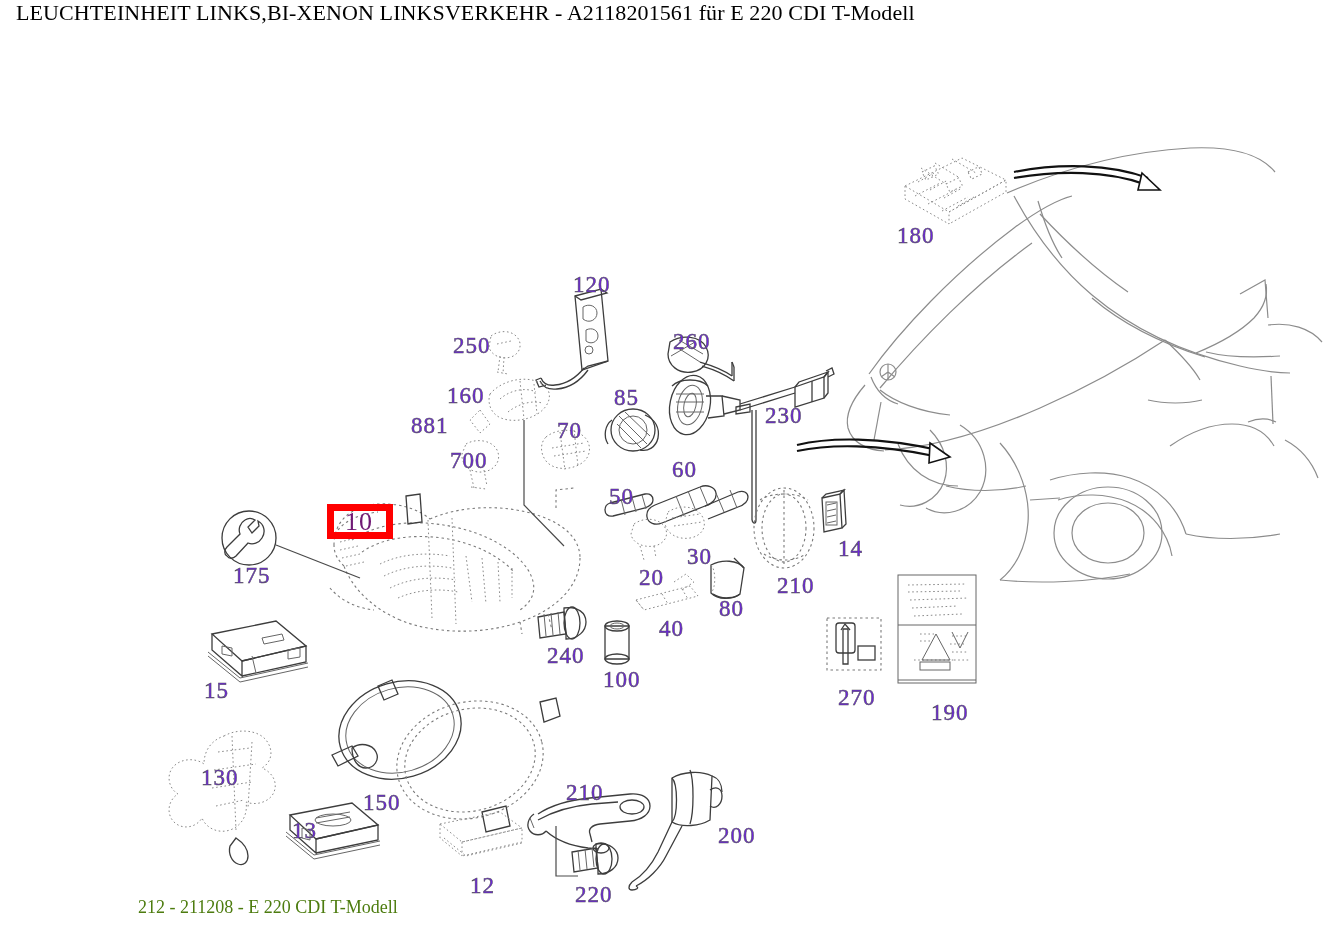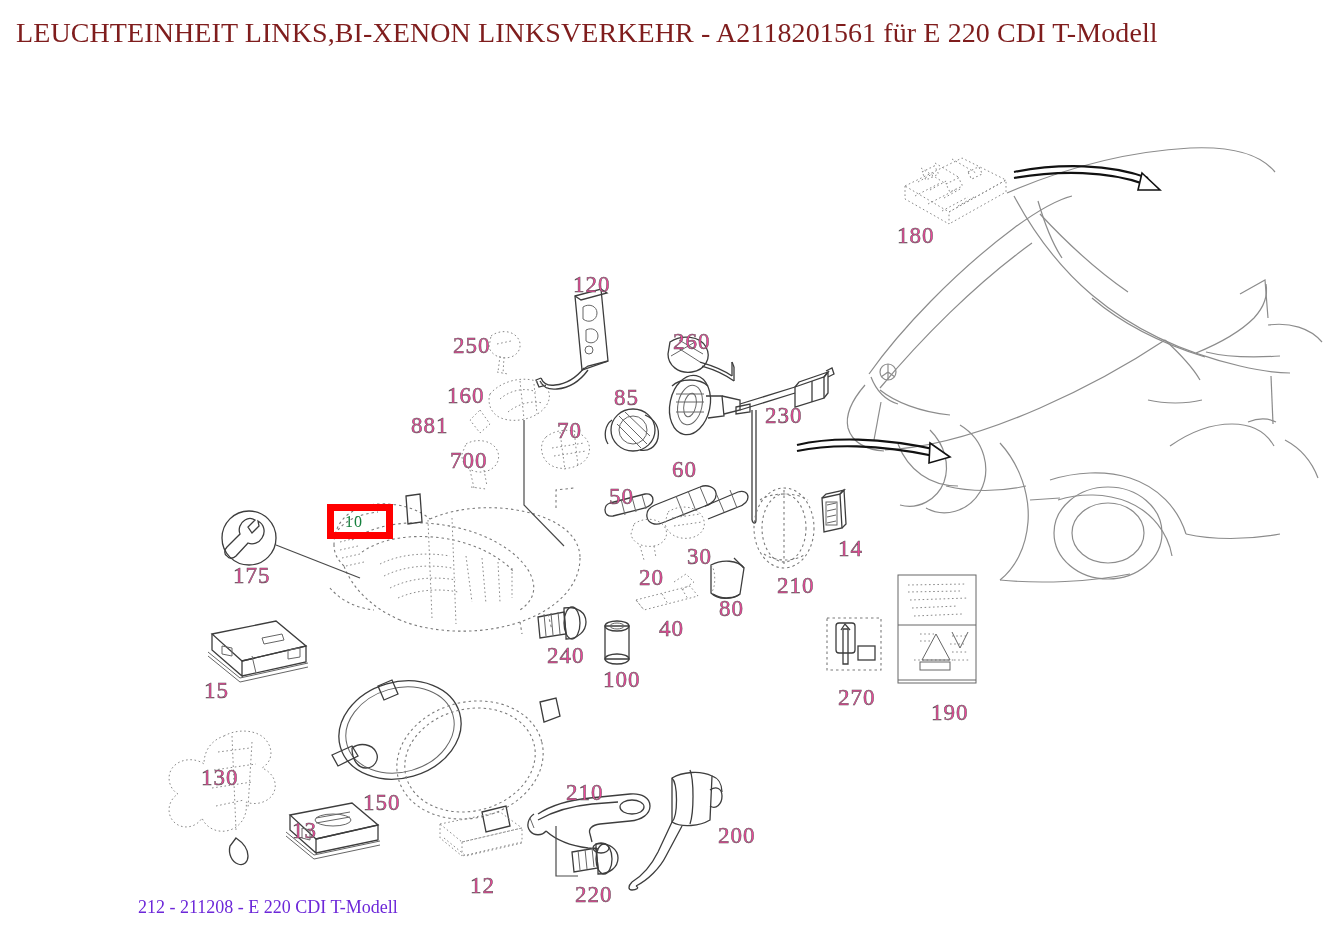--- a/index.html
+++ b/index.html
@@ -18,62 +18,62 @@
   }
   #page {
     position: relative;
     width: 1326px;
     height: 938px;
     background: #ffffff;
   }
   #title {
     position: absolute;
     left: 16px;
-    top: 17px;
-    font-size: 28px;
+    top: 0;
+    font-size: 22px;
     letter-spacing: 0.1px;
     white-space: nowrap;
-    color: #7f1d1d;
+    color: #000000;
   }
   #footer {
     position: absolute;
     left: 138px;
     top: 897px;
     font-size: 18px;
     white-space: nowrap;
-    color: #6d28d9;
+    color: #4d7c0f;
   }
   #canvas-layer {
     position: absolute;
     left: 0;
     top: 0;
     width: 1326px;
     height: 938px;
   }
   .label {
     position: absolute;
     font-family: "Liberation Serif", "DejaVu Serif", serif;
     font-size: 23px;
     line-height: 23px;
-    color: #ec4899;
+    color: #6d28d9;
     -webkit-text-stroke: 0.5px #555;
     white-space: nowrap;
     letter-spacing: 1px;
   }
   #highlight-box {
     position: absolute;
     box-sizing: border-box;
     border: 7px solid #ff0000;
     background: transparent;
   }
   #label-10 {
     position: absolute;
-    font-size: 16px;
+    font-size: 26px;
     line-height: 23px;
-    color: #15803d;
+    color: #701a75;
     letter-spacing: 1px;
   }
 </style>
 </head>
 <body>
 
 <div id="page">
 
   <div id="title">LEUCHTEINHEIT LINKS,BI-XENON LINKSVERKEHR - A2118201561 für E 220 CDI T-Modell</div>
 

